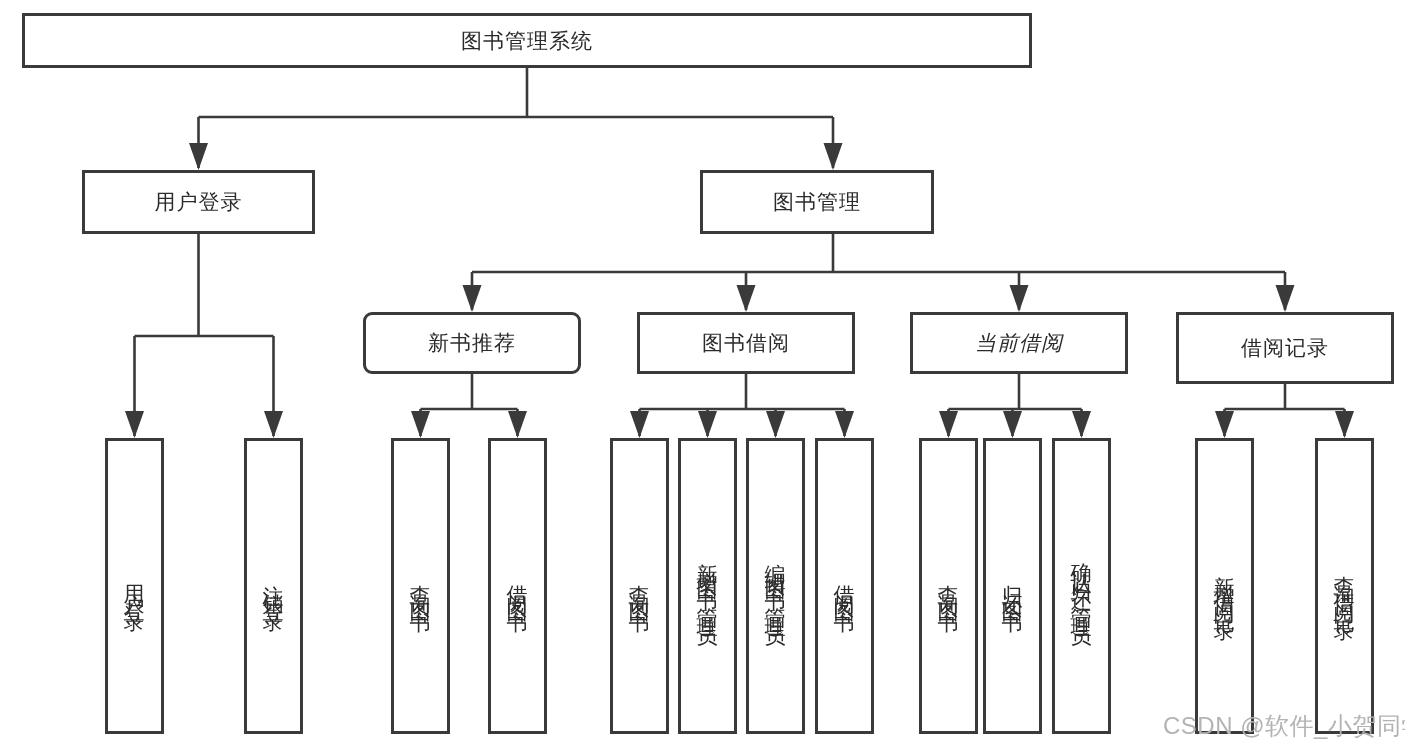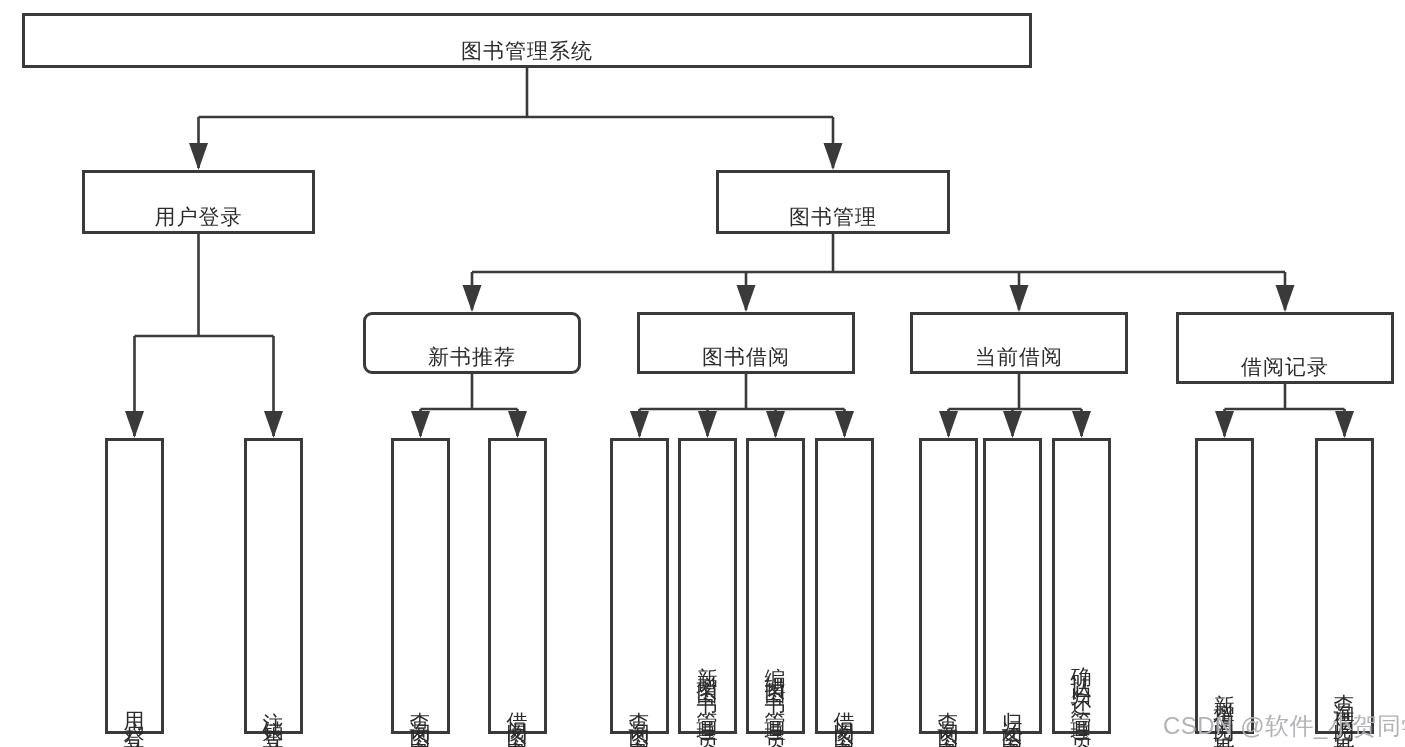--- a/index.html
+++ b/index.html
@@ -20,21 +20,21 @@
     left: 0; top: 0;
     z-index: 1;
     color: var(--line, #3a3a3a);
   }
   .box {
     position: absolute;
     box-sizing: border-box;
     border: 3px solid var(--line, #3a3a3a);
     background: #ffffff;
     display: flex;
-    align-items: flex-end;
+    align-items: center;
     justify-content: center;
     z-index: 2;
   }
   .hlabel {
     font-size: 21px;
     letter-spacing: 1px;
     white-space: nowrap;
   }
   .vlabel {
     writing-mode: vertical-rl;
@@ -101,31 +101,31 @@
     </g>
   </svg>
 
   <div class="box" style="left:22px; top:13px; width:1010px; height:55px;">
     <span class="hlabel">图书管理系统</span>
   </div>
 
   <div class="box" style="left:82px; top:170px; width:233px; height:64px;">
     <span class="hlabel">用户登录</span>
   </div>
-  <div class="box" style="left:716px; top:170px; width:234px; height:64px;">
+  <div class="box" style="left:700px; top:170px; width:234px; height:64px;">
     <span class="hlabel">图书管理</span>
   </div>
 
   <div class="box" style="left:363px; top:312px; width:218px; height:62px;border-radius:9px;">
     <span class="hlabel">新书推荐</span>
   </div>
   <div class="box" style="left:637px; top:312px; width:218px; height:62px;">
     <span class="hlabel">图书借阅</span>
   </div>
-  <div class="box" style="left:910px; top:312px; width:218px; height:62px;">
+  <div class="box" style="left:910px; top:312px; width:218px; height:62px;font-style:italic;">
     <span class="hlabel">当前借阅</span>
   </div>
   <div class="box" style="left:1176px; top:312px; width:218px; height:72px;">
     <span class="hlabel">借阅记录</span>
   </div>
 
   <div class="box leaf" style="left:105px;">
     <span class="vlabel">用户登录</span>
   </div>
   <div class="box leaf" style="left:244px;">

